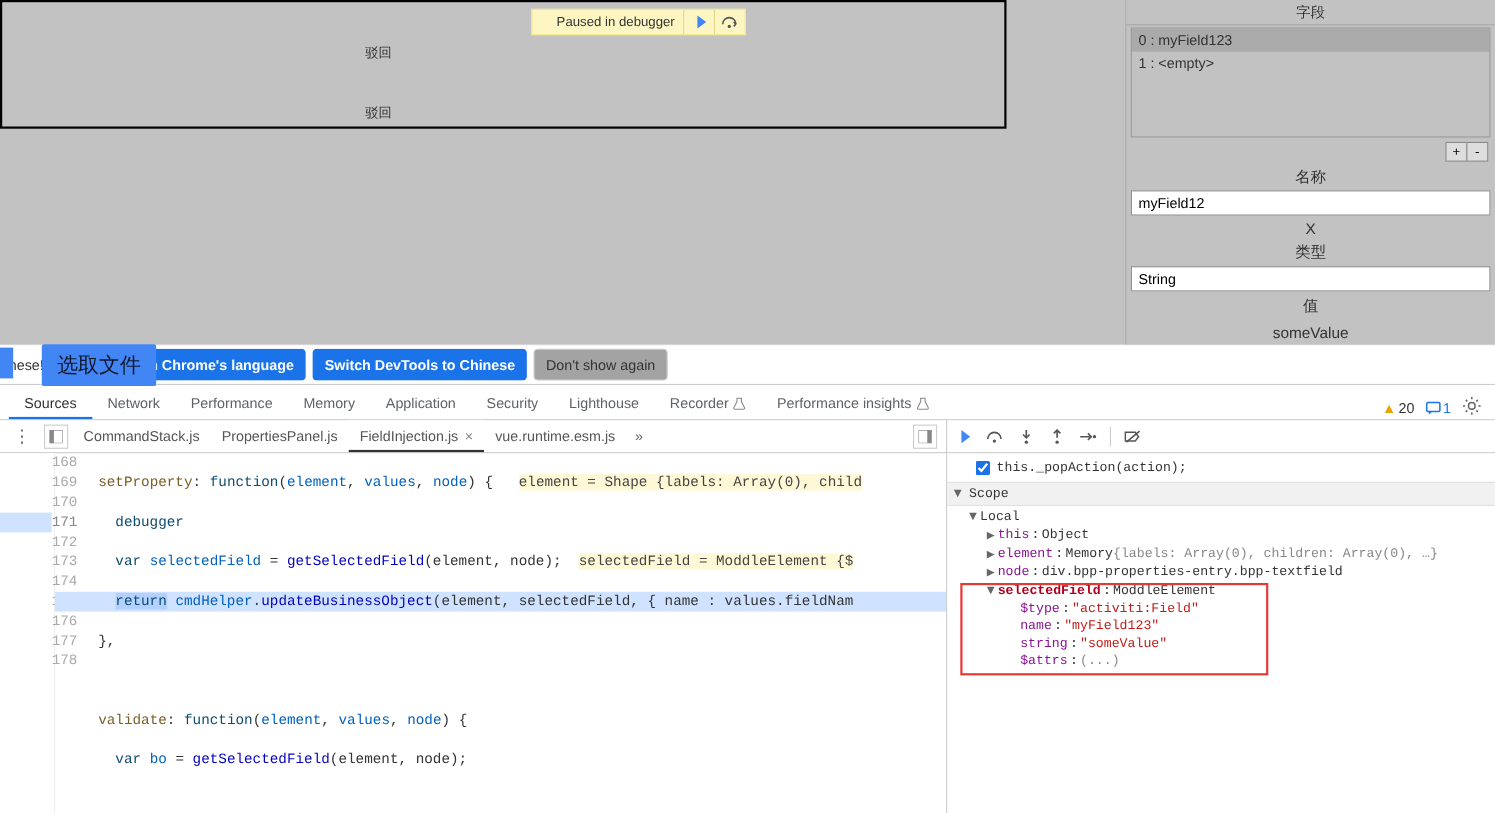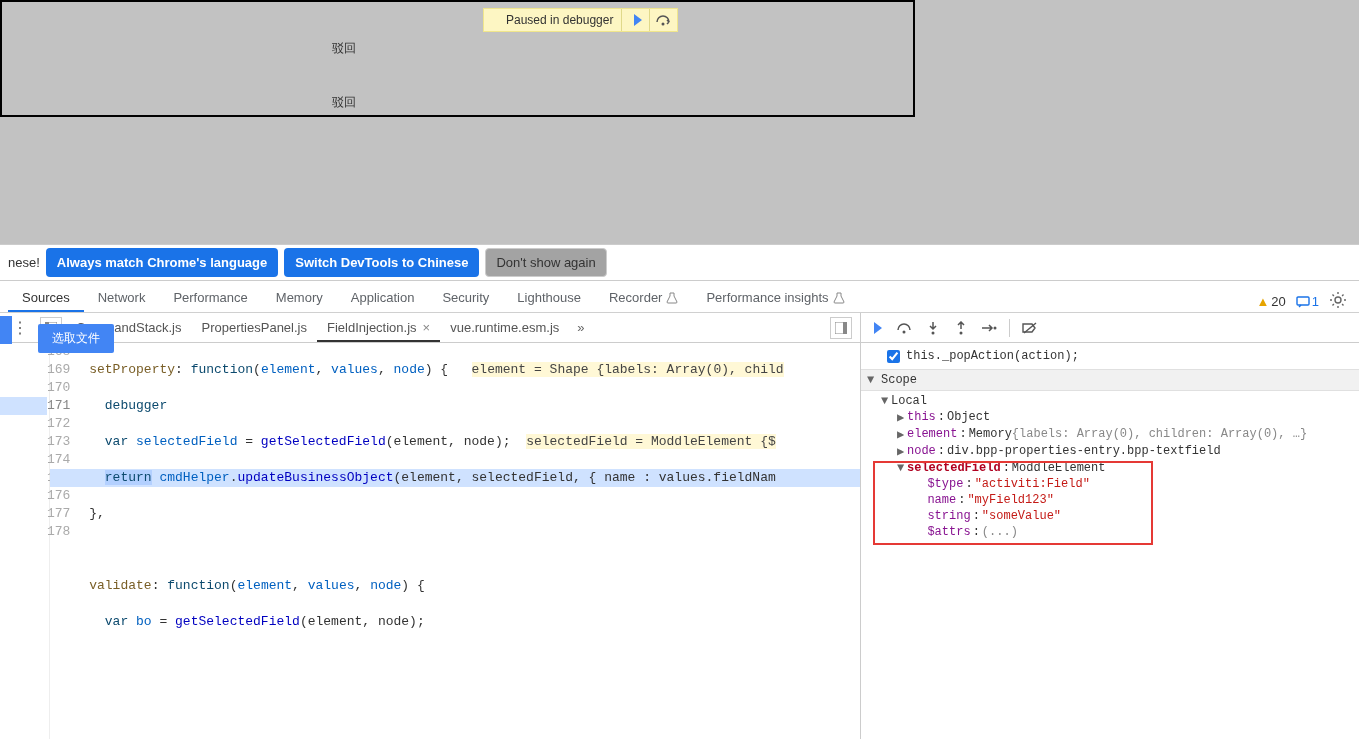--- a/index.html
+++ b/index.html
@@ -7,21 +7,21 @@
 .app { display: flex; flex-direction: column; width: 1359px; height: 739px; }
 
 
 .top-area { height: 375px; background: #c2c2c2; position: relative; display: flex; }
 .canvas-wrap { flex: 1; position: relative; }
 .diagram-box { position: absolute; left: 0; top: 0; width: 915px; height: 117px; border: 2px solid #000; background: #c2c2c2; }
 .lane-label { position: absolute; left: 330px; font-size: 12px; color: #333; }
 .paused-banner { position: absolute; left: 483px; top: 8px; height: 24px; background: #fdf6c3; border: 1px solid #f0e68c; display: flex; align-items: center; font-size: 12px; }
 .paused-banner .txt { padding: 0 8px; color: #333; margin-left: 14px; }
 .paused-banner .icon-cell { width: 28px; height: 100%; border-left: 1px solid #e0d98a; display: flex; align-items: center; justify-content: center; }
-.btn-file { position: absolute; left: 38px; top: 324px; background: #4285f4; color: #ffffff; border: none; padding: 6px 14px; font-size: 12px; border-radius: 2px; cursor: pointer; }
+.btn-file { position: absolute; left: 38px; top: 313px; background: #4285f4; color: #0f172a; border: none; padding: 6px 14px; font-size: 19px; border-radius: 2px; cursor: pointer; }
 .btn-file-left { position: absolute; left: 0; top: 316px; width: 12px; height: 28px; background: #4285f4; }
 
 
 .props-panel { width: 336px; background: #c2c2c2; border-left: 1px solid #aaa; font-size: 13px; }
 .props-header { background: #c2c2c2; text-align: center; padding: 2px 0; font-size: 13px; border-bottom: 1px solid #aaa; }
 .props-list { background: #c2c2c2; border: 1px solid #999; margin: 2px 4px 0 4px; height: 100px; }
 .props-list .row { padding: 3px 6px; font-size: 13px; }
 .props-list .row.sel { background: #aaa; }
 .props-btns { text-align: right; margin: 4px 6px 2px 0; }
 .props-btns button { width: 20px; height: 18px; font-size: 12px; background: #ddd; border: 1px solid #888; margin-left: -1px; cursor: pointer; }
@@ -121,20 +121,37 @@
               <path d="M1 9a6 6 0 0 1 12 0" stroke="#555" stroke-width="1.5" fill="none"></path>
               <path d="M13 9l-2-2m2 2l-2 2" stroke="#555" stroke-width="1.5" fill="none"></path>
               <circle cx="7" cy="11" r="1.5" fill="#555"></circle>
             </svg>
         </span>
       </div>
       <div class="btn-file-left"></div>
       <button class="btn-file">选取文件</button>
     </div>
 
+    <div class="props-panel">
+      <div class="props-header">字段</div>
+      <div class="props-list">
+        <div class="row sel">0 : myField123</div>
+        <div class="row">1 : &lt;empty&gt;</div>
+      </div>
+      <div class="props-btns">
+        <button>+</button><button>-</button>
+      </div>
+      <div class="props-group-title">名称</div>
+      <div class="props-input"><input value="myField12" style=""></div>
+      <div class="props-x">X</div>
+      <div class="props-group-title">类型</div>
+      <div class="props-input"><input value="String" style=""></div>
+      <div class="props-group-title">值</div>
+      <div class="props-group-title" style="font-weight:400;">someValue</div>
+    </div>
   </div>
 
   <div class="devtools">
 
     <div class="info-bar">
       <span class="pre-text">nese!</span>
       <button class="pill-btn pill-blue">Always match Chrome's language</button>
       <button class="pill-btn pill-blue">Switch DevTools to Chinese</button>
       <button class="pill-btn pill-plain">Don't show again</button>
     </div>

